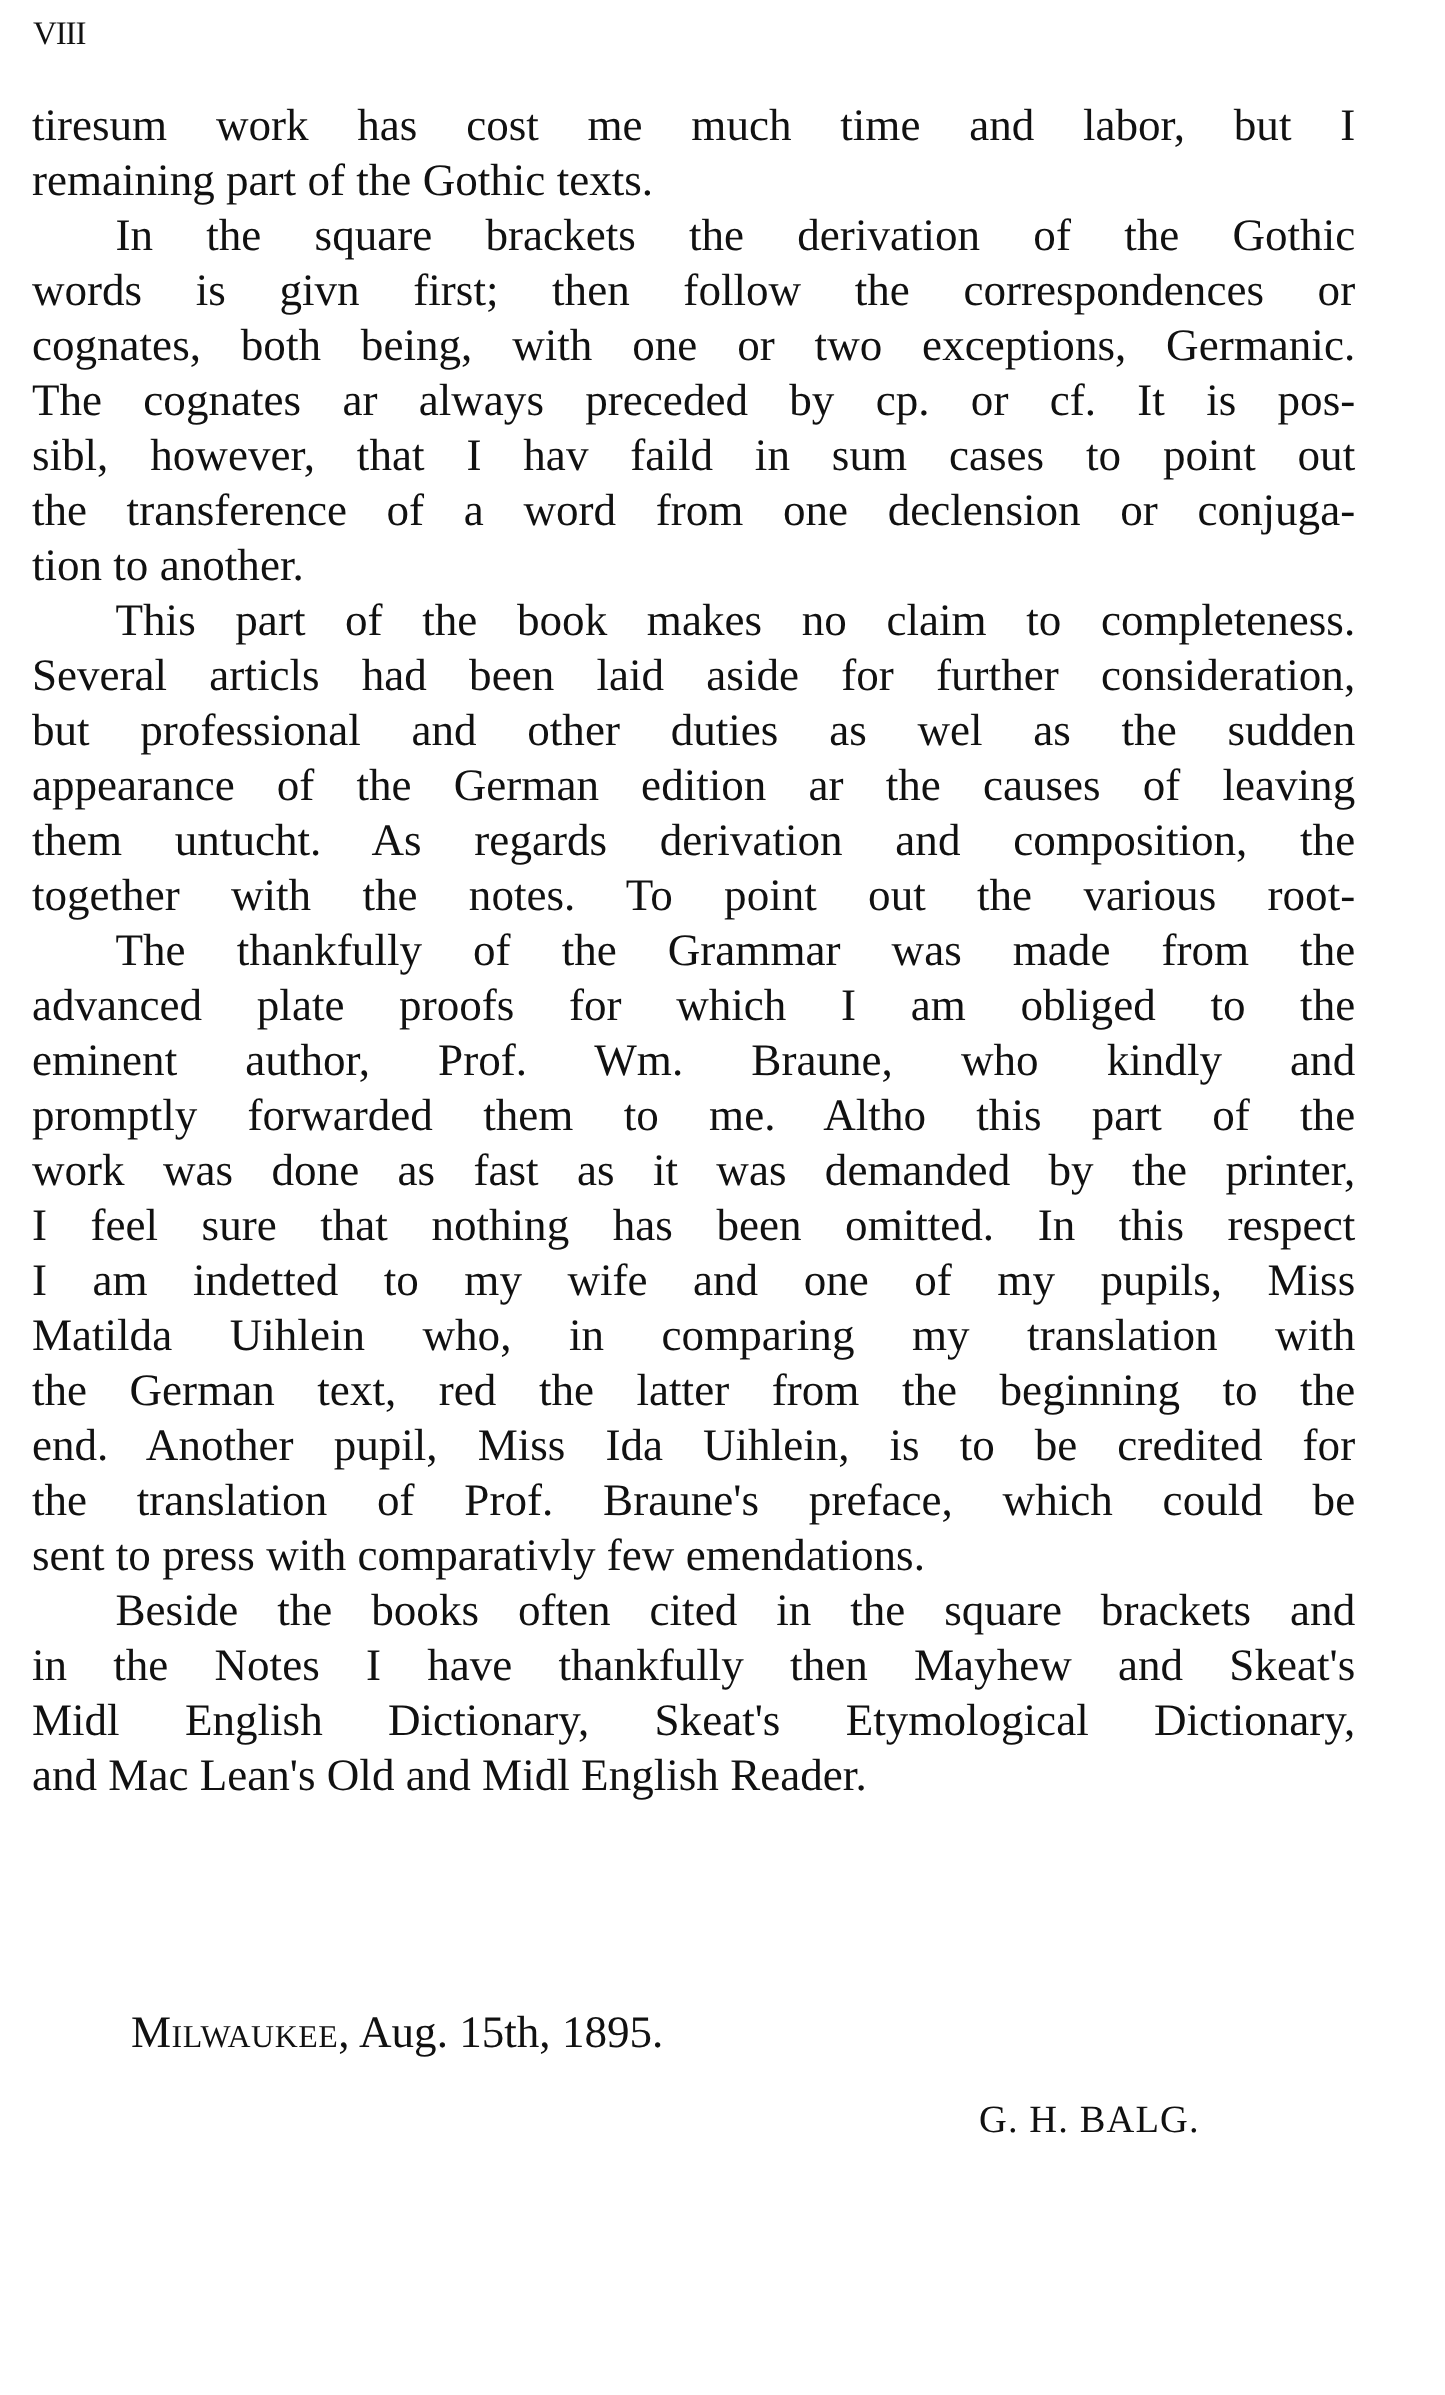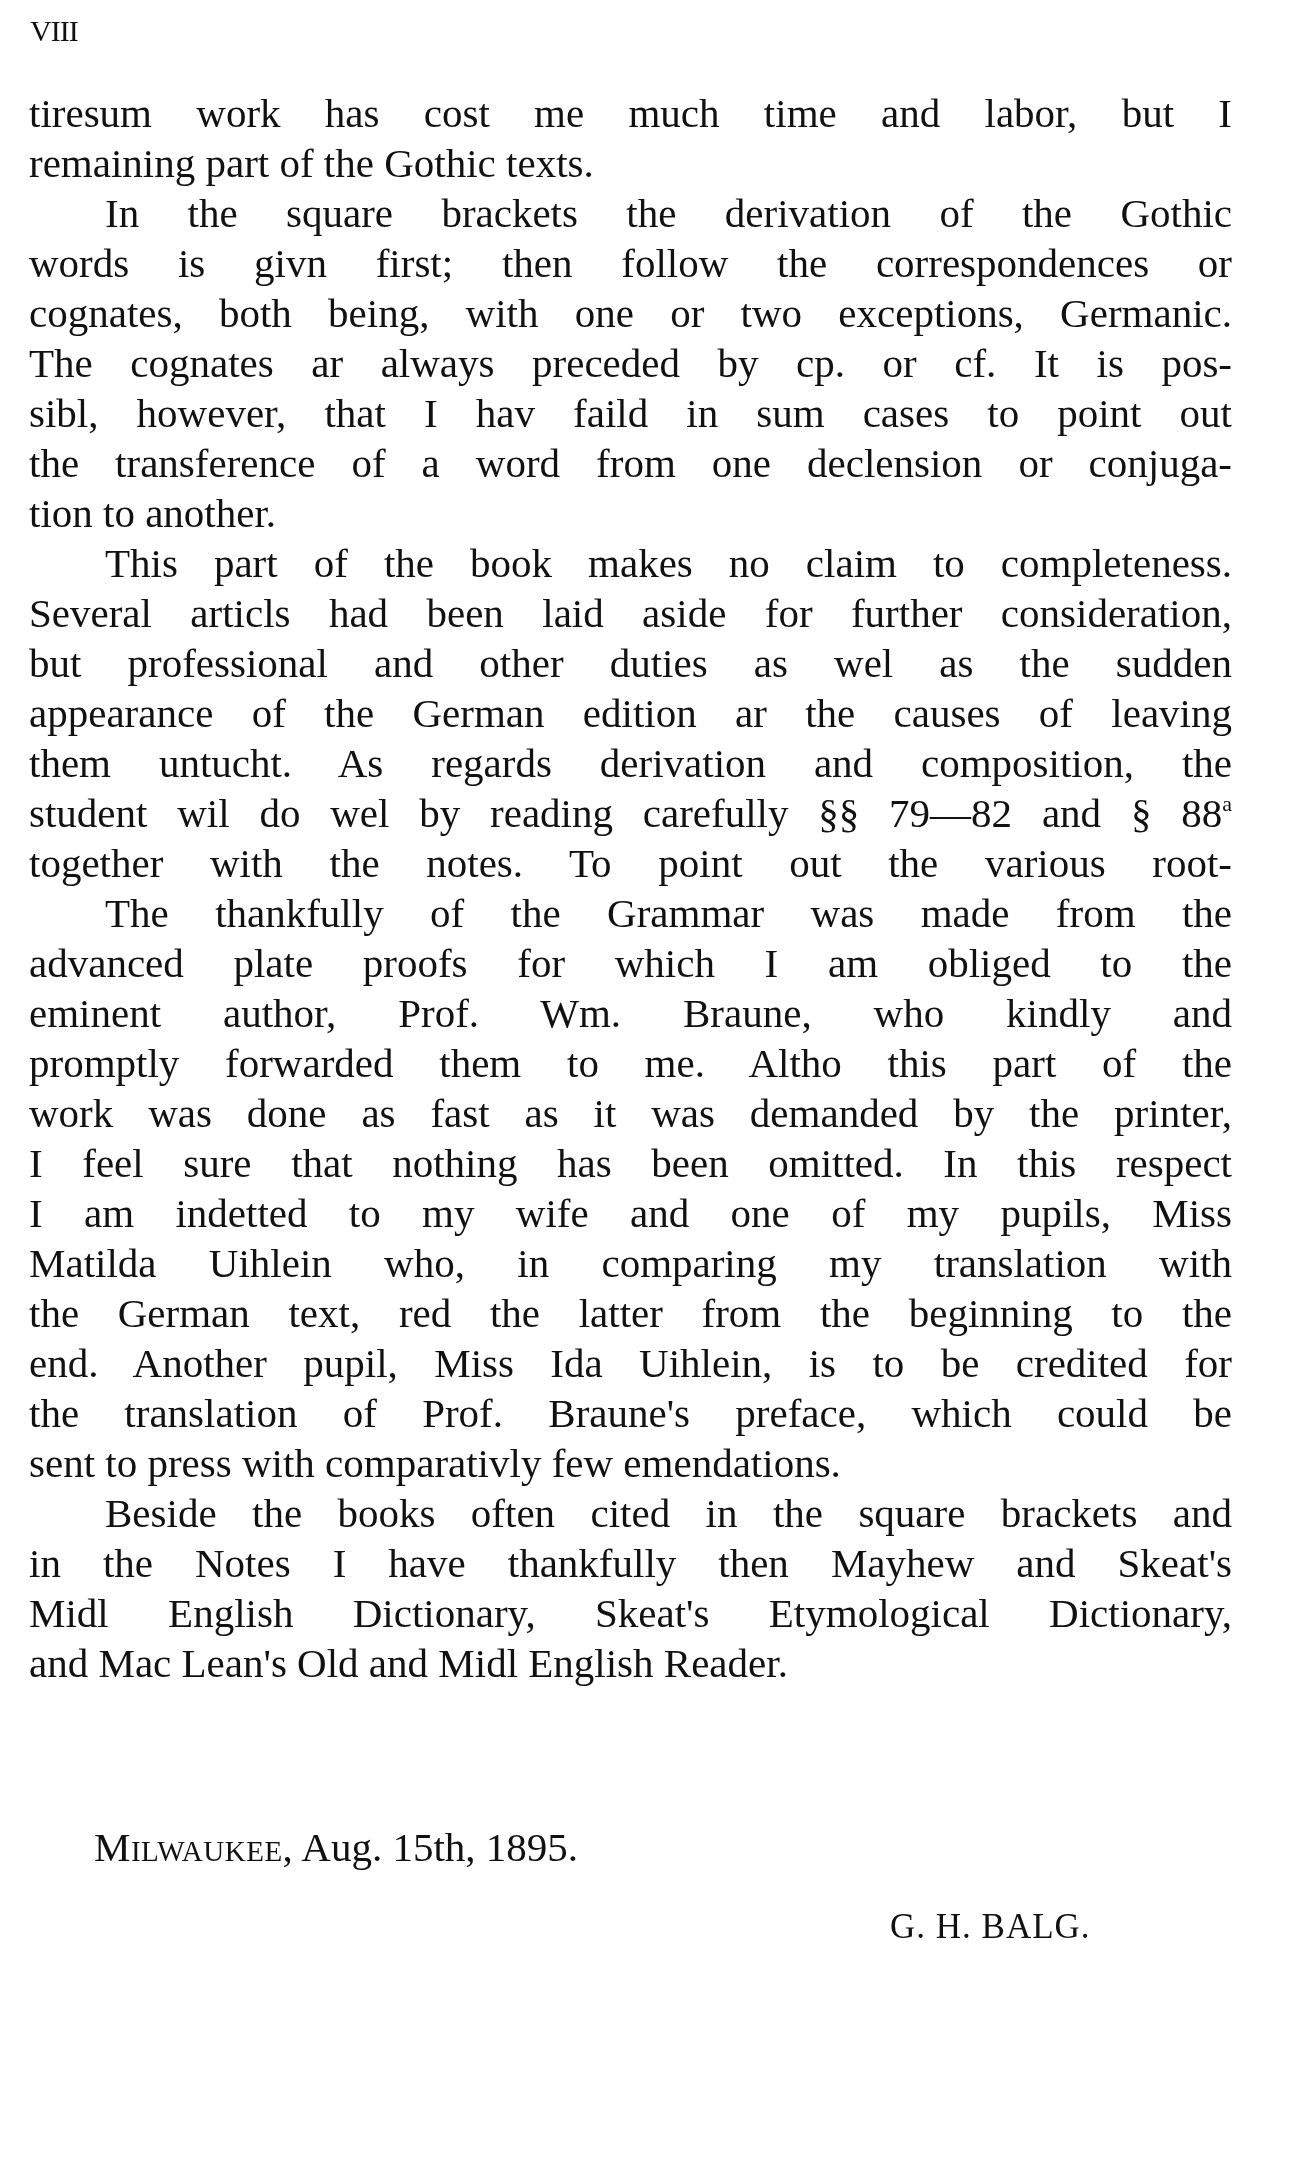--- a/index.html
+++ b/index.html
@@ -5,21 +5,21 @@
   html, body { margin: 0; padding: 0; background: #ffffff; }
   body { width: 1314px; height: 2177px; position: relative; overflow: hidden;
          font-family: "Liberation Serif", "DejaVu Serif", serif; color: #111; }
   .page-num { position: absolute; left: 30px; top: 14px; font-size: 30px; letter-spacing: -1px; }
   .body { position: absolute; left: 29px; top: 88px; width: 1203px; }
   .line { height: 50px; line-height: 50px; font-size: 41px; white-space: nowrap;
           text-align: justify; text-align-last: justify; overflow: visible; }
   .line.last { text-align-last: left; }
   .line.indent { padding-left: 76px; }
   sup { font-size: 22px; line-height: 0; vertical-align: 16px; }
-  .date { position: absolute; left: 94px; top: 1822px; font-size: 41px; line-height: 50px; }
+  .date { position: absolute; left: 119px; top: 1822px; font-size: 41px; line-height: 50px; }
   .city { font-variant: small-caps; letter-spacing: 0.5px; }
   .sig { position: absolute; left: 890px; top: 1902px; font-size: 35px; line-height: 50px; letter-spacing: 1px; text-align: center; }
 </style>
 </head>
 <body>
 
 <div class="page-num">VIII</div>
 
 <div class="body">
 
@@ -37,21 +37,20 @@
     <div class="line" style="white-space: nowrap;">the transference of a word from one declension or conjuga-</div>
     <div class="line last" style="white-space: nowrap;">tion to another.</div>
   </div>
 
   <div>
     <div class="line indent" style="white-space: nowrap;">This part of the book makes no claim to completeness.</div>
     <div class="line" style="white-space: nowrap;">Several articls had been laid aside for further consideration,</div>
     <div class="line" style="white-space: nowrap;">but professional and other duties as wel as the sudden</div>
     <div class="line" style="white-space: nowrap;">appearance of the German edition ar the causes of leaving</div>
     <div class="line" style="white-space: nowrap;">them untucht.  As regards derivation and composition, the</div>
-    <div class="line" style="white-space: nowrap;"><span>student wil do wel by reading carefully §§ 79—82 and § 88</span><sup>a</sup></div>
     <div class="line" style="white-space: nowrap;">together with the notes.  To point out the various root-</div>
   </div>
 
   <div>
     <div class="line indent" style="white-space: nowrap;">The thankfully of the Grammar was made from the</div>
     <div class="line" style="white-space: nowrap;">advanced plate proofs for which I am obliged to the</div>
     <div class="line" style="white-space: nowrap;">eminent author, Prof. Wm. Braune, who kindly and</div>
     <div class="line" style="white-space: nowrap;">promptly forwarded them to me.  Altho this part of the</div>
     <div class="line" style="white-space: nowrap;">work was done as fast as it was demanded by the printer,</div>
     <div class="line" style="white-space: nowrap;">I feel sure that nothing has been omitted.  In this respect</div>

